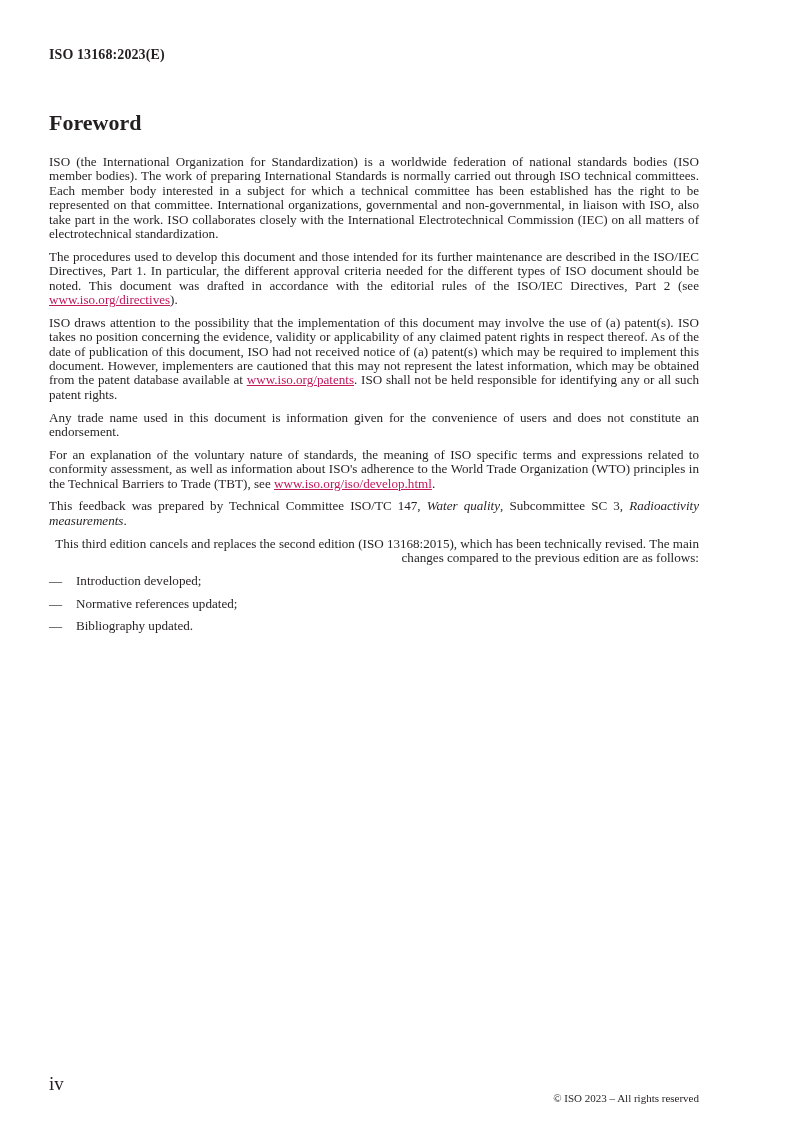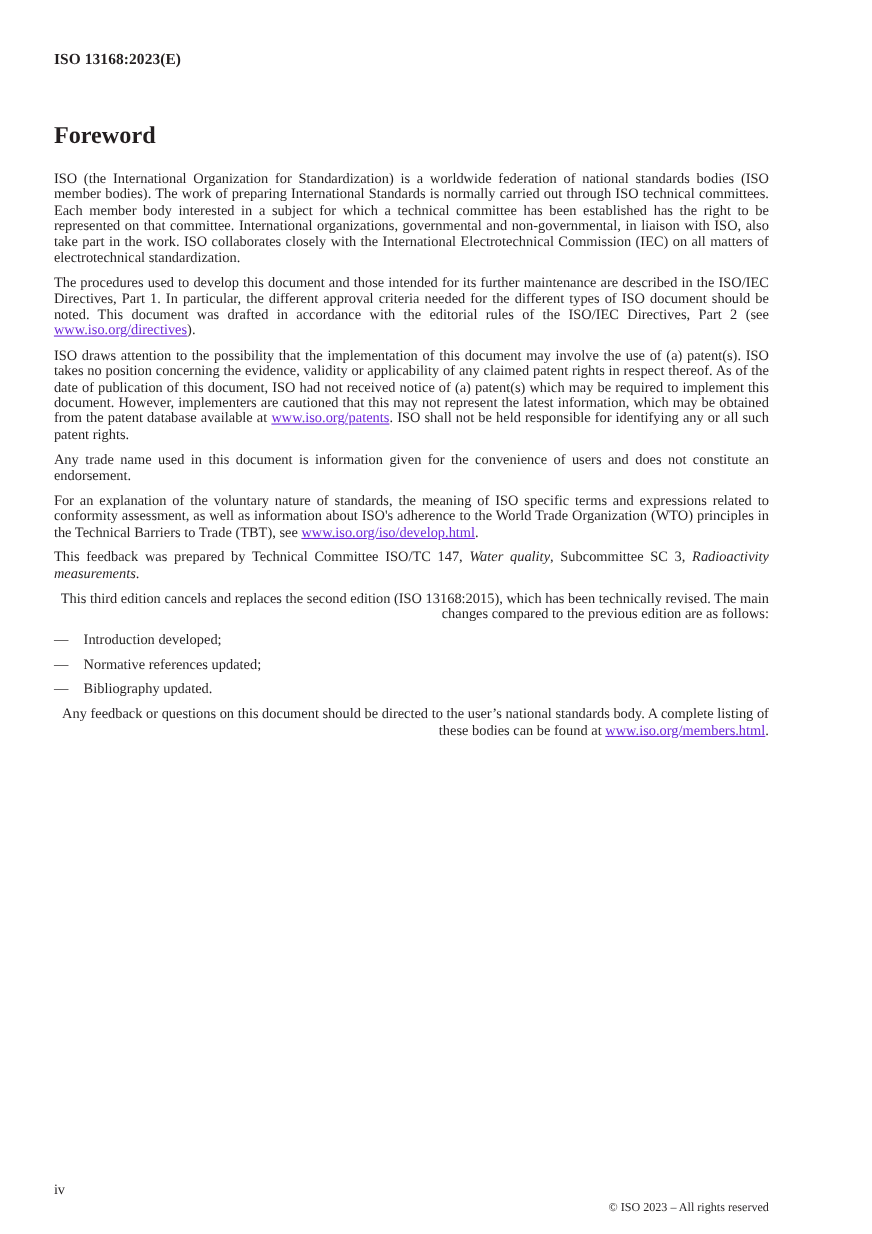--- a/index.html
+++ b/index.html
@@ -3,24 +3,24 @@
 <meta charset="utf-8">
 <style>
   html, body { margin: 0; padding: 0; background: #ffffff; }
   body { width: 793px; height: 1122px; position: relative; overflow: hidden;
          font-family: "Liberation Serif", "DejaVu Serif", serif; color: #231f20; }
   .header { position: absolute; left: 49px; top: 47px; font-weight: bold; font-size: 14px; letter-spacing: 0.1px; }
   .title { position: absolute; left: 49px; top: 110px; font-weight: bold; font-size: 22px; margin: 0; }
   .content { position: absolute; left: 49px; top: 155px; width: 650px; font-size: 13.1px; line-height: 14.4px; }
   .content p { margin: 0 0 8.4px 0; text-align: justify; }
   .content p.left { text-align: right; }
-  a { color: #6d28d9; }
+  a { color: #be185d; }
   .list-item { display: flex; margin: 0 0 8.4px 0; }
   .dash { width: 27px; flex: none; }
-  .footer-left { position: absolute; left: 49px; top: 1073px; font-size: 13px; }
+  .footer-left { position: absolute; left: 49px; top: 1073px; font-size: 19px; }
   .footer-right { position: absolute; right: 94px; top: 1092px; font-size: 11px; }
 </style>
 </head>
 <body>
 
 <div class="header">ISO 13168:2023(E)</div>
 
 <h1 class="title">Foreword</h1>
 
 <div class="content">
@@ -44,17 +44,16 @@
   </div>
   <div class="list-item">
     <span class="dash">—</span>
     <span>Normative references updated;</span>
   </div>
   <div class="list-item">
     <span class="dash">—</span>
     <span>Bibliography updated.</span>
   </div>
 
-  <p class="left"><span>Any feedback or questions on this document should be directed to the user’s national standards body. A complete listing of these bodies can be found at </span><a href="#">www.iso.org/members.html</a><span>.</span></p>
 </div>
 
 <div class="footer-left">iv</div>
 <div class="footer-right">© ISO 2023 – All rights reserved</div>
 
 </body></html>

